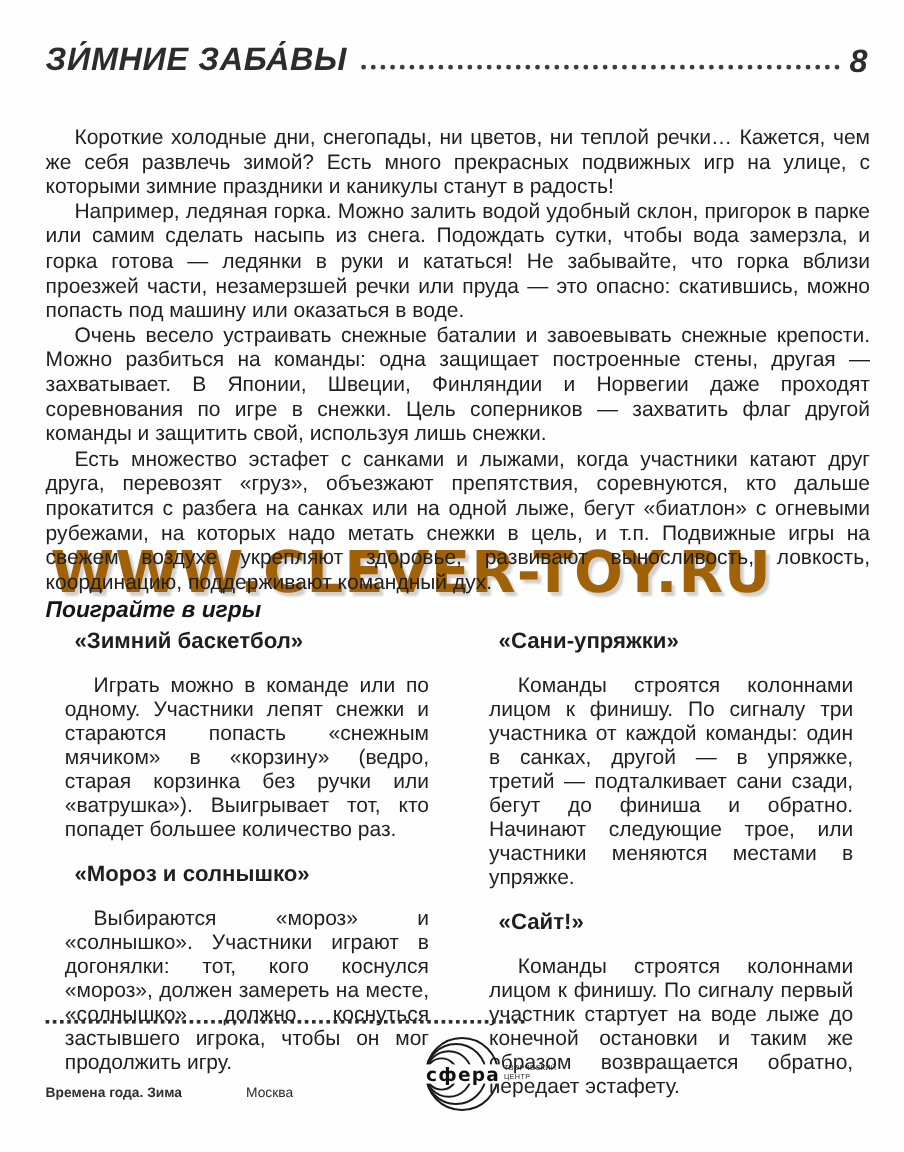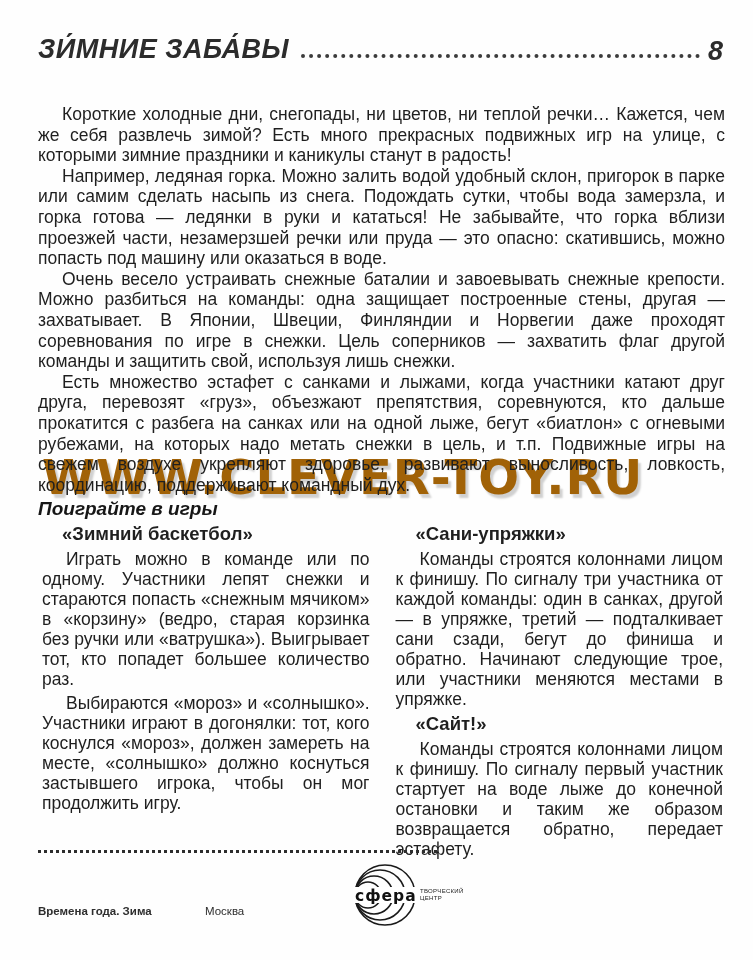--- a/index.html
+++ b/index.html
@@ -62,21 +62,21 @@
   
   .columns {
     position: absolute; top: 523px; left: 38px; width: 689px;
     display: flex; gap: 18px; z-index: 2;
   }
   .col { width: 336px; font-size: 17.5px; line-height: 20px; text-align: justify; }
   .game-title {
     margin: 0; font-size: 18.5px; font-weight: bold;
     line-height: 22px; text-indent: 24px; text-align: left;
   }
-  .game-text { margin: 4px; text-indent: 24px; hyphens: auto; }
+  .game-text { margin: 16px; text-indent: 24px; hyphens: auto; }
 
   
   .page-footer {
     position: absolute; top: 850px; left: 38px; width: 687px; z-index: 3;
   }
   .footer-rule {
     width: 399px; height: 0;
     border-top: 3px dotted #2d2d2d;
     margin-bottom: 8px;
   }
@@ -109,20 +109,21 @@
 </div>
 
 <div class="watermark">WWW.CLEVER-TOY.RU</div>
 
 <div class="section-heading">Поиграйте в игры</div>
 
 <div class="columns">
   <div class="col">
     <p class="game-title">«Зимний баскетбол»</p>
     <p class="game-text">Играть можно в команде или по одному. Участники лепят снежки и стараются попасть «снежным мячиком» в «корзину» (ведро, старая корзинка без ручки или «ватрушка»). Выигрывает тот, кто попадет большее количество раз.</p>
+    <p class="game-title">«Мороз и солнышко»</p>
     <p class="game-text">Выбираются «мороз» и «солнышко». Участники играют в догонялки: тот, кого коснулся «мороз», должен замереть на месте, «солнышко» должно коснуться застывшего игрока, чтобы он мог продолжить игру.</p>
   </div>
   <div class="col">
     <p class="game-title">«Сани-упряжки»</p>
     <p class="game-text">Команды строятся колоннами лицом к финишу. По сигналу три участника от каждой команды: один в санках, другой — в упряжке, третий — подталкивает сани сзади, бегут до финиша и обратно. Начинают следующие трое, или участники меняются местами в упряжке.</p>
     <p class="game-title">«Сайт!»</p>
     <p class="game-text">Команды строятся колоннами лицом к финишу. По сигналу первый участник стартует на воде лыже до конечной остановки и таким же образом возвращается обратно, передает эстафету.</p>
   </div>
 </div>
 

